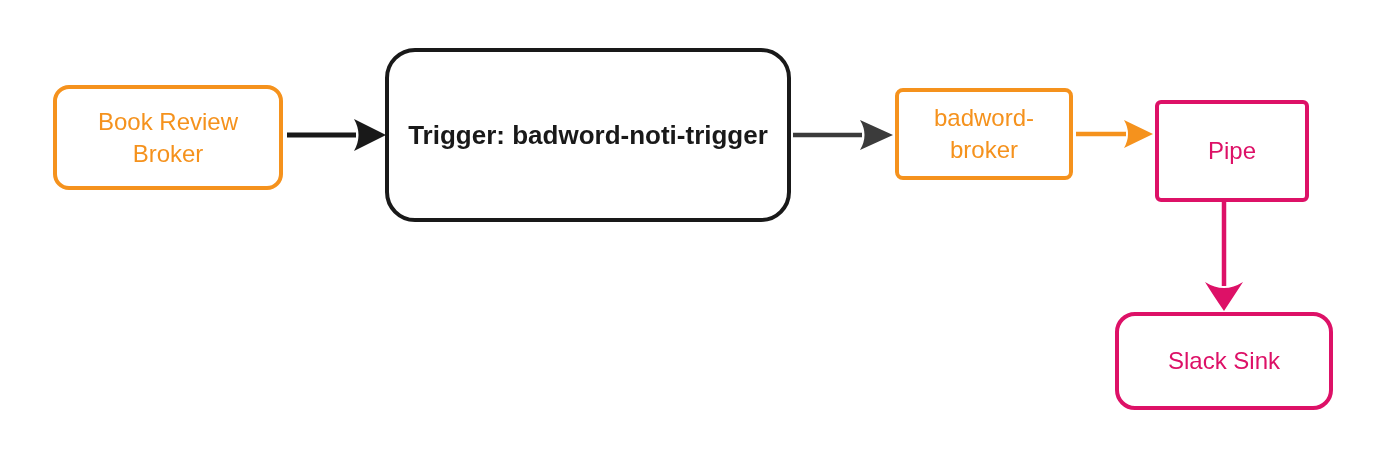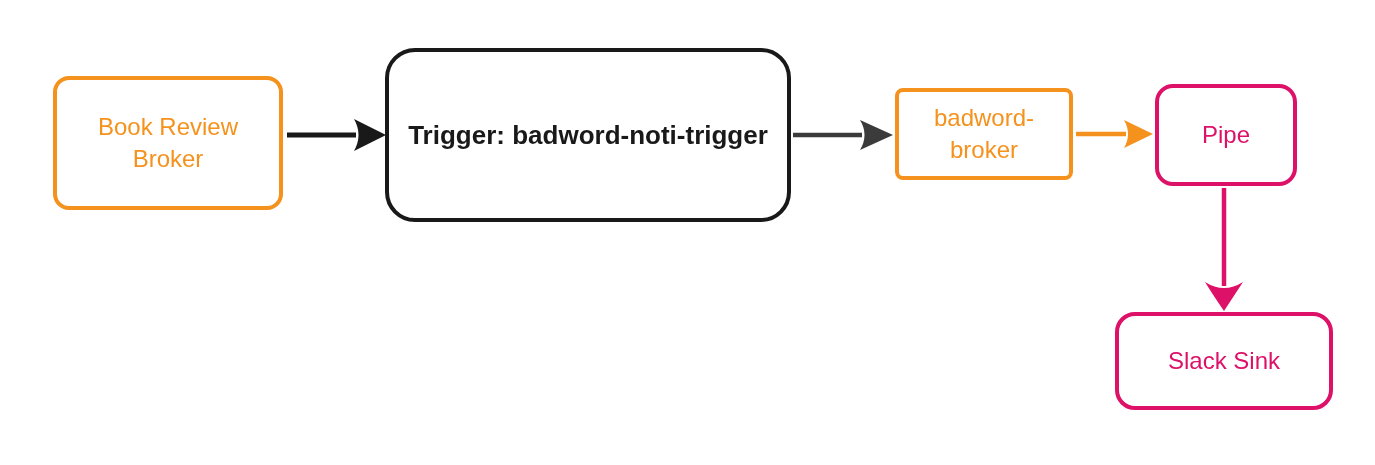--- a/index.html
+++ b/index.html
@@ -59,24 +59,24 @@
     border-radius: 30px;
     flex-direction: column;
   }
   .trigger-node .tline {
     font-size: 26px;
     line-height: 35px;
     white-space: nowrap;
   }
   .trigger-node .b { font-weight: bold; }
 
-  #node-book   { left: 53px;   top: 76px;  width: 230px; height: 134px; border-radius: 16px; }
+  #node-book   { left: 53px;   top: 85px;  width: 230px; height: 105px; border-radius: 16px; }
   #node-trigger{ left: 385px;  top: 48px;  width: 406px; height: 174px; }
   #node-badword{ left: 895px;  top: 88px;  width: 178px; height: 92px;  border-radius: 8px; }
-  #node-pipe   { left: 1155px; top: 84px;  width: 142px; height: 102px; border-radius: 18px; }
+  #node-pipe   { left: 1155px; top: 100px;  width: 154px; height: 102px; border-radius: 6px; }
   #node-slack  { left: 1115px; top: 312px; width: 218px; height: 98px;  border-radius: 20px; }
 </style>
 </head>
 <body>
 
 <div class="canvas">
 
   <svg class="edges" width="1375" height="465" viewBox="0 0 1375 465">
 
     <g>

